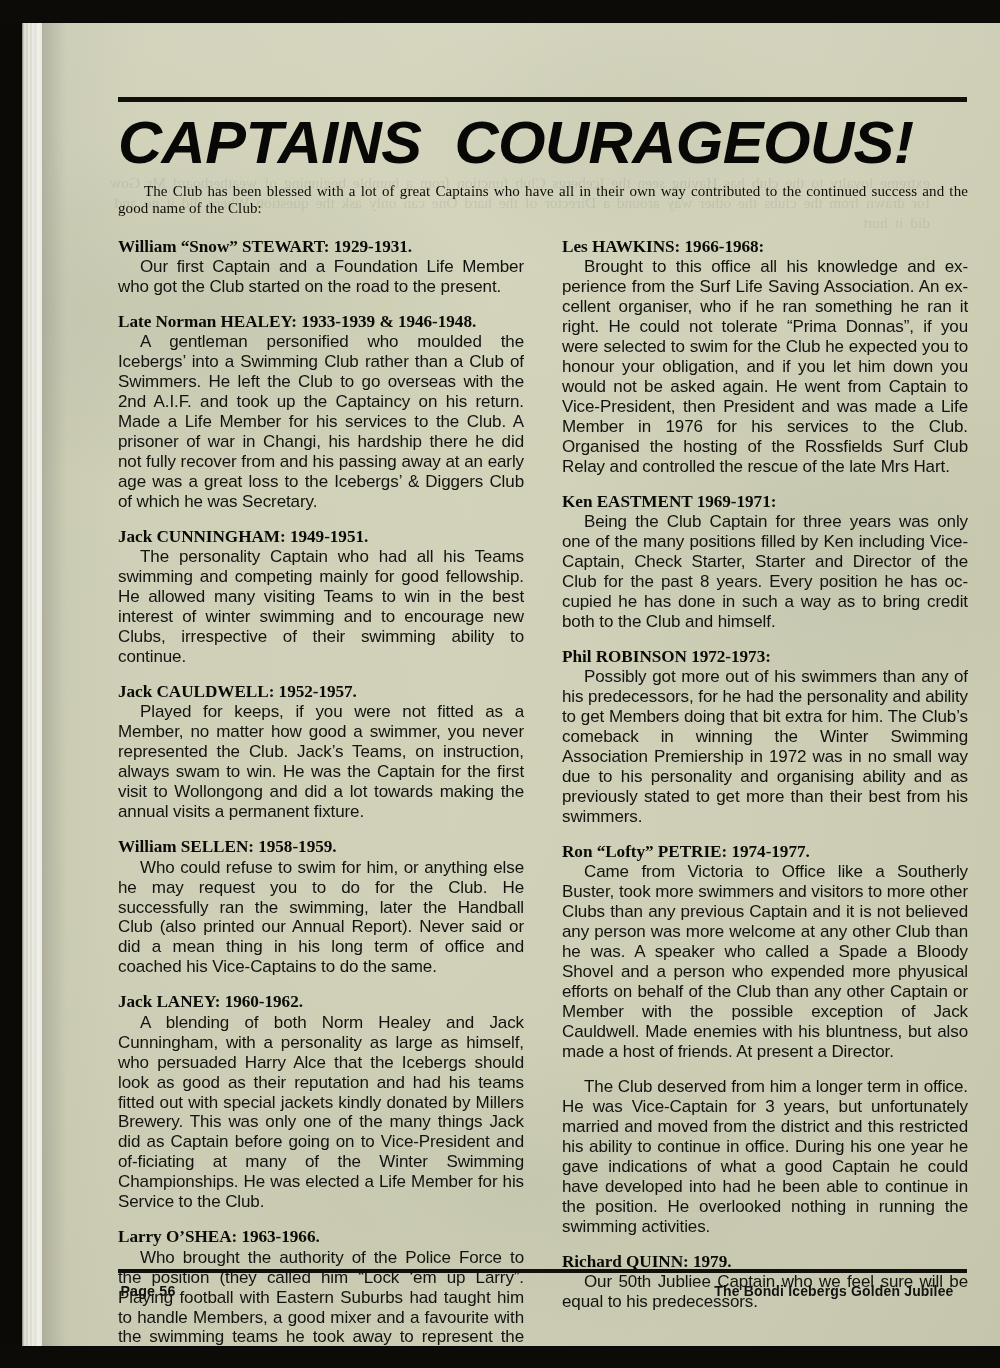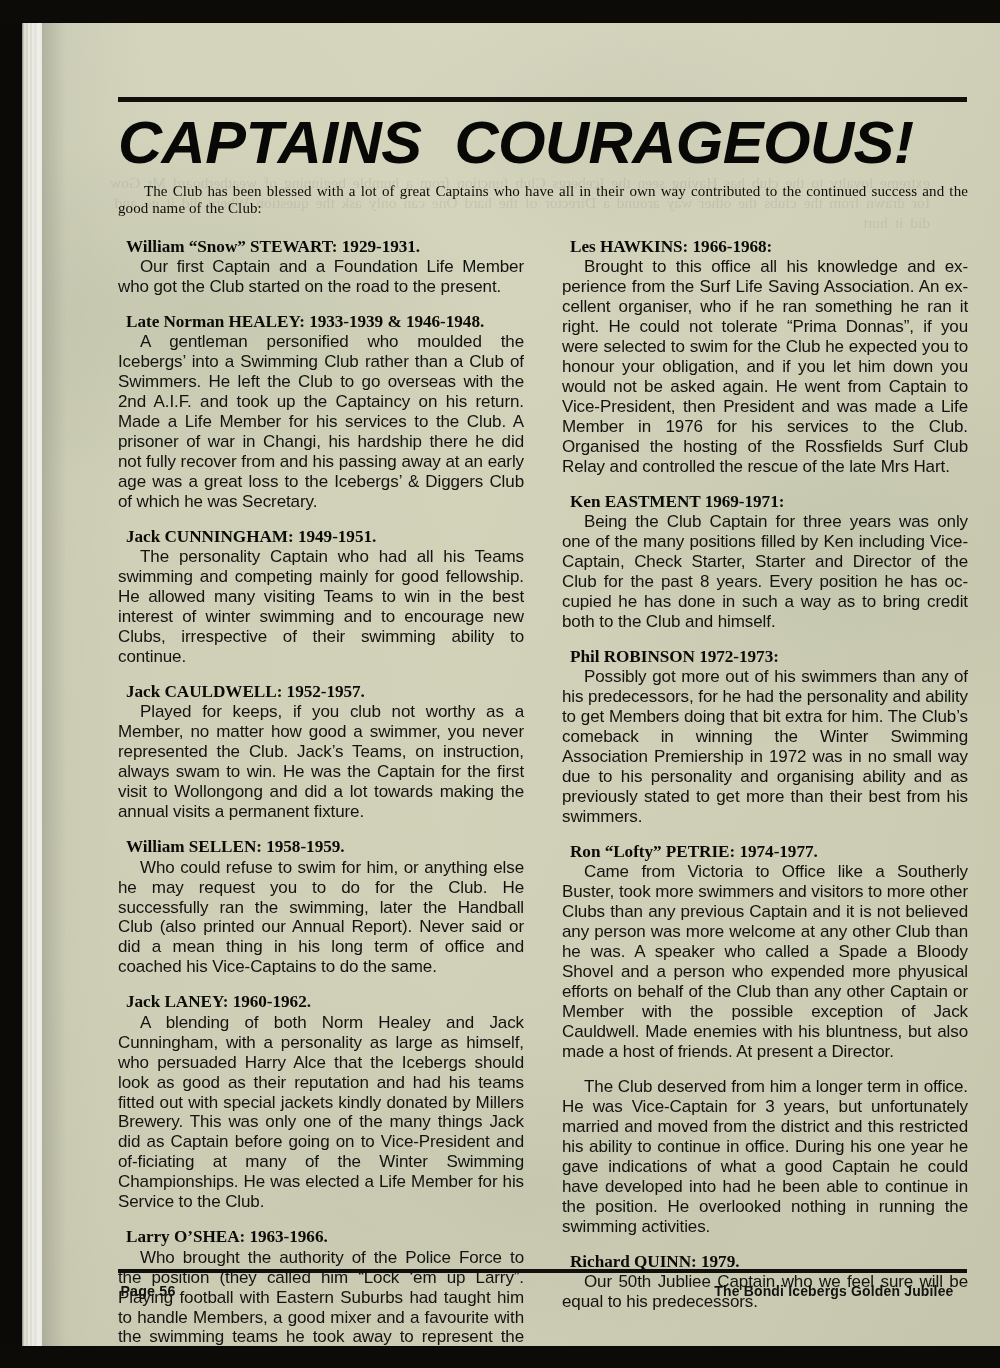--- a/index.html
+++ b/index.html
@@ -158,21 +158,21 @@
   .col { width: 406px; }
 
   .entry { margin-bottom: 15px; }
   .entry:last-child { margin-bottom: 0; }
 
   .entry-title {
     font-family: "Liberation Serif", serif;
     font-weight: bold;
     font-size: 17.2px;
     line-height: 1.12;
-    margin: 0 0 1px 8px;
+    margin: 0 0 1px 0;
     letter-spacing: -0.05px;
     color: #0b0b08;
   }
   .entry-body {
     margin: 0;
     font-family: Liberation Sans, sans-serif;
     font-size: 17px;
     line-height: 1.175;
     text-align: justify;
     text-justify: inter-word;
@@ -271,21 +271,21 @@
             <p class="entry-body"><span class="indent"></span><span>A gentleman personified who moulded the Icebergs’ into a Swimming Club rather than a Club of Swimmers. He left the Club to go overseas with the 2nd A.I.F. and took up the Captaincy on his return. Made a Life Member for his services to the Club. A prisoner of war in Changi, his hardship there he did not fully recover from and his passing away at an early age was a great loss to the Icebergs’ &amp; Diggers Club of which he was Secretary.</span></p>
           </div>
 
           <div class="entry">
             <p class="entry-title">Jack CUNNINGHAM: 1949-1951.</p>
             <p class="entry-body"><span class="indent"></span><span>The personality Captain who had all his Teams swimming and competing mainly for good fellowship. He allowed many visiting Teams to win in the best interest of winter swimming and to encourage new Clubs, irrespective of their swimming ability to continue.</span></p>
           </div>
 
           <div class="entry">
             <p class="entry-title">Jack CAULDWELL: 1952-1957.</p>
-            <p class="entry-body"><span class="indent"></span><span>Played for keeps, if you club not worthy as a Member, no matter how good a swimmer, you never represented the Club. Jack’s Teams, on instruction, always swam to win. He was the Captain for the first visit to Wollongong and did a lot towards making the annual visits a permanent fixture.</span></p>
+            <p class="entry-body"><span class="indent"></span><span>Played for keeps, if you were not fitted as a Member, no matter how good a swimmer, you never represented the Club. Jack’s Teams, on instruction, always swam to win. He was the Captain for the first visit to Wollongong and did a lot towards making the annual visits a permanent fixture.</span></p>
           </div>
 
           <div class="entry">
             <p class="entry-title">William SELLEN: 1958-1959.</p>
             <p class="entry-body"><span class="indent"></span><span>Who could refuse to swim for him, or anything else he may request you to do for the Club. He successfully ran the swimming, later the Handball Club (also printed our Annual Report). Never said or did a mean thing in his long term of office and coached his Vice-Captains to do the same.</span></p>
           </div>
 
           <div class="entry">
             <p class="entry-title">Jack LANEY: 1960-1962.</p>
             <p class="entry-body"><span class="indent"></span><span>A blending of both Norm Healey and Jack Cunningham, with a personality as large as himself, who persuaded Harry Alce that the Icebergs should look as good as their reputation and had his teams fitted out with special jackets kindly donated by Millers Brewery. This was only one of the many things Jack did as Captain before going on to Vice-President and of-ficiating at many of the Winter Swimming Championships. He was elected a Life Member for his Service to the Club.</span></p>

